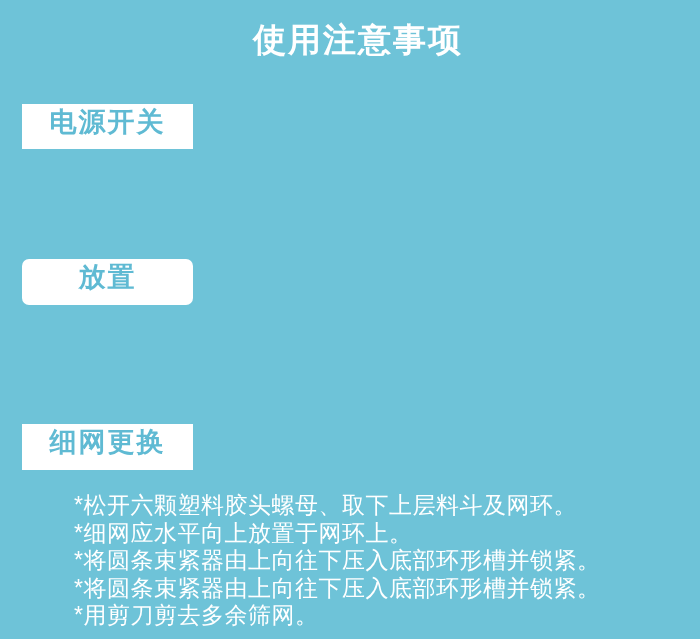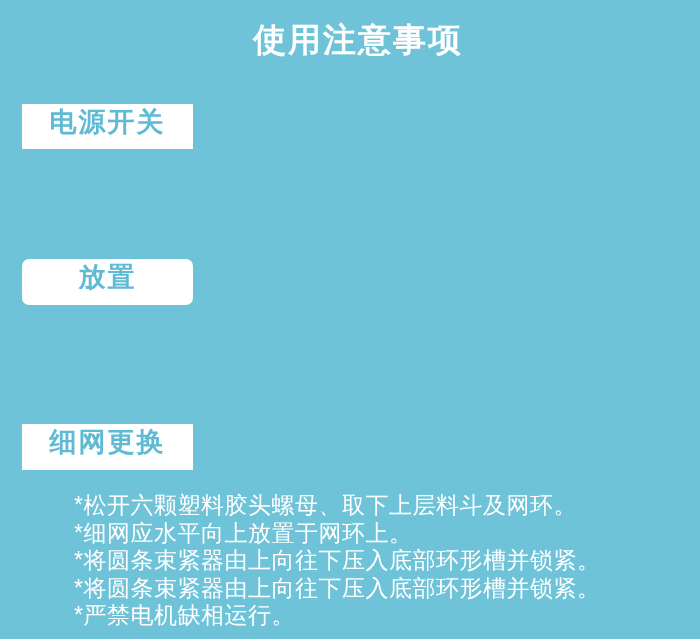--- a/index.html
+++ b/index.html
@@ -91,16 +91,16 @@
   </div>
 
   <div class="label-box box-mesh">
     <span>细网更换</span>
   </div>
   <div class="bullet-list">
     <div class="bullet-line">*松开六颗塑料胶头螺母、取下上层料斗及网环。</div>
     <div class="bullet-line">*细网应水平向上放置于网环上。</div>
     <div class="bullet-line">*将圆条束紧器由上向往下压入底部环形槽并锁紧。</div>
     <div class="bullet-line">*将圆条束紧器由上向往下压入底部环形槽并锁紧。</div>
-    <div class="bullet-line">*严禁电机缺相运行。</div>
+    <div class="bullet-line">*用剪刀剪去多余筛网。</div>
   </div>
 
 </div>
 
 </body></html>

